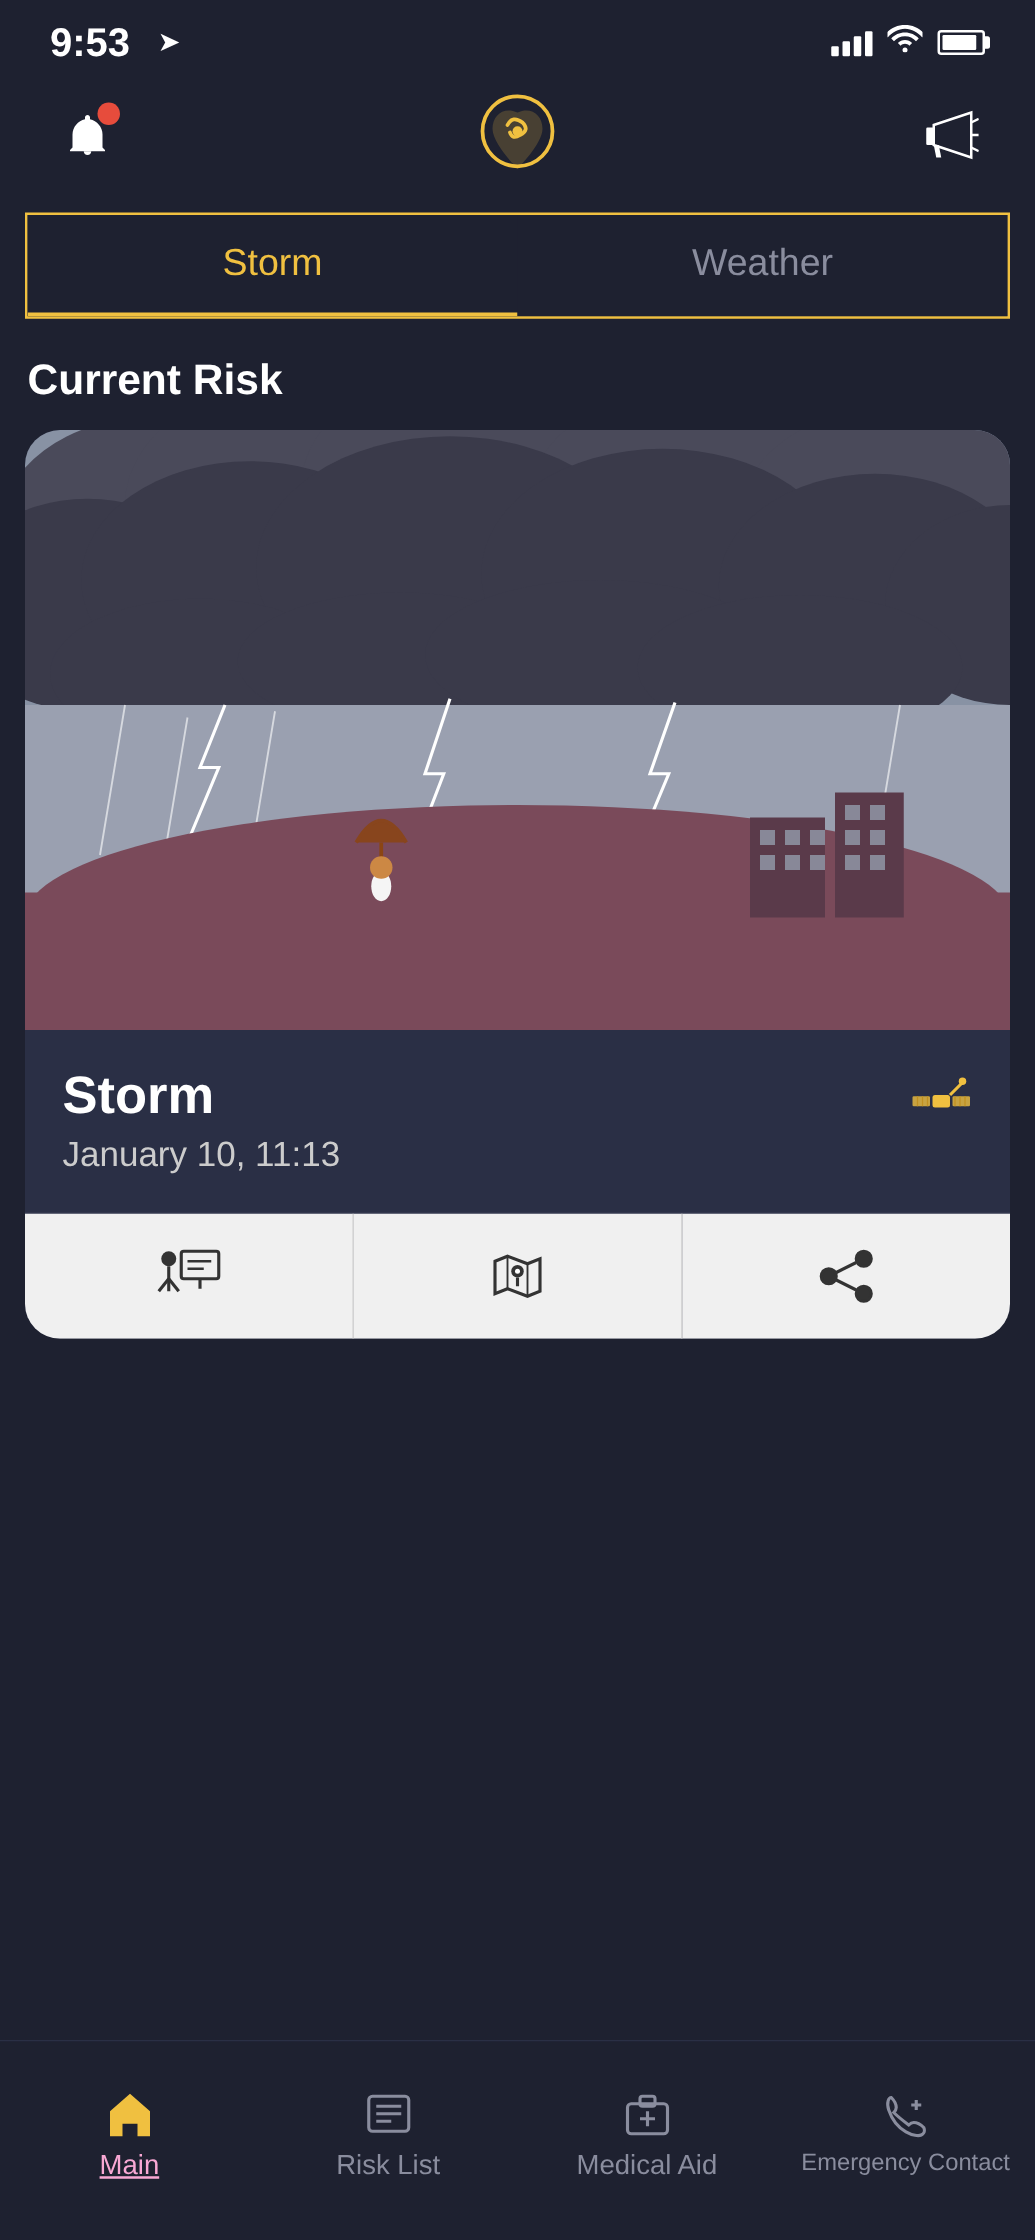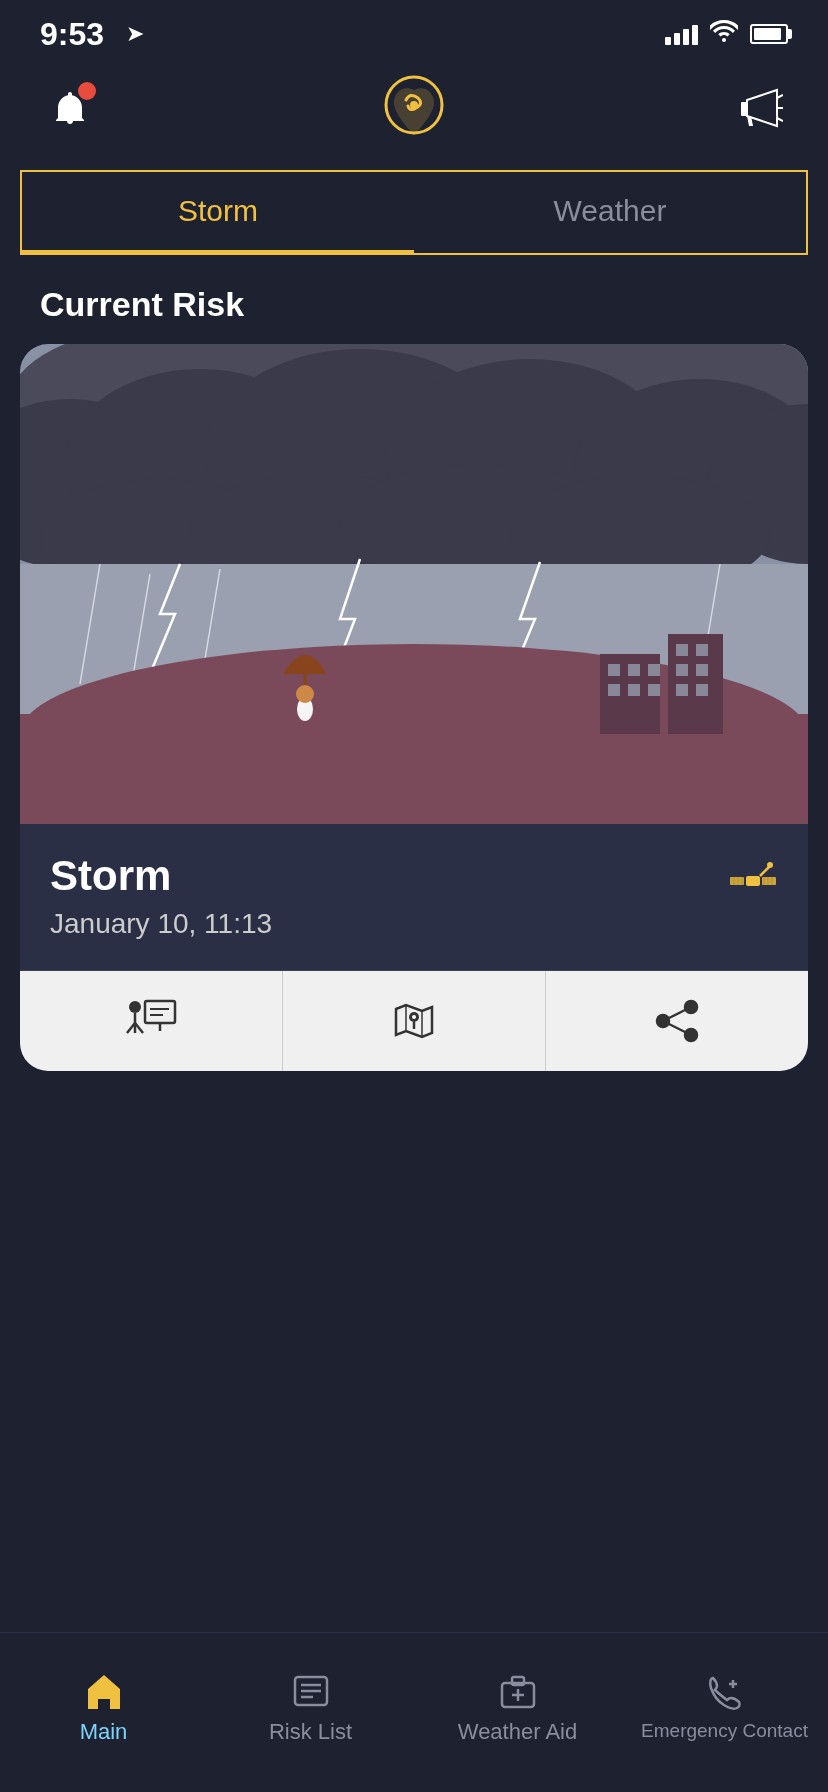--- a/index.html
+++ b/index.html
@@ -137,21 +137,21 @@
     }
     .tab.inactive {
       color: #8a8d9e;
     }
 
     
     .section-title {
       font-size: 34px;
       font-weight: 700;
       color: #ffffff;
-      padding: 30px 40px 20px;
+      padding: 30px 22px 20px;
     }
 
     
     .risk-card {
       margin: 0 20px;
       background: #2a2f45;
       border-radius: 28px;
       overflow: hidden;
     }
     .risk-image {
@@ -222,21 +222,22 @@
       justify-content: center;
       gap: 8px;
       cursor: pointer;
       padding-bottom: 10px;
     }
     .nav-label {
       font-size: 22px;
       color: #8a8d9e;
     }
     .nav-label.active {
-      color: #7dd3fc;
+      color: #f9a8d4;
+      text-decoration: underline;
     }
   </style>
 </head>
 <body>
 
 <div class="status-bar">
   <div style="display:flex;align-items:center;gap:22px;">
     <span class="status-time">9:53</span>
     <span style="font-size:22px;color:#fff;">➤</span>
   </div>
@@ -468,21 +469,21 @@
     <span class="nav-label">Risk List</span>
   </div>
 
   <div class="nav-item">
     <svg width="40" height="40" viewBox="0 0 40 40" fill="none" stroke="#8a8d9e" stroke-width="2.5">
       <rect x="4" y="12" width="32" height="24" rx="3"></rect>
       <rect x="14" y="6" width="12" height="8" rx="2"></rect>
       <line x1="20" y1="18" x2="20" y2="30"></line>
       <line x1="14" y1="24" x2="26" y2="24"></line>
     </svg>
-    <span class="nav-label">Weather Aid</span>
+    <span class="nav-label">Medical Aid</span>
   </div>
 
   <div class="nav-item">
     <svg width="40" height="40" viewBox="0 0 40 40" fill="none" stroke="#8a8d9e" stroke-width="2.5">
       <path d="M8 6 C8 6 12 10 12 14 C12 16 10 18 10 18 C10 18 14 22 22 28 C22 28 24 26 26 26 C30 26 34 30 34 30 C34 30 36 34 32 36 C28 38 12 34 6 16 C4 10 6 6 8 6 Z"></path>
       <line x1="28" y1="8" x2="28" y2="16"></line>
       <line x1="24" y1="12" x2="32" y2="12"></line>
     </svg>
     <span class="nav-label" style="font-size:19px;text-align:right;line-height:1.2;">Emergency Contact</span>
   </div>

